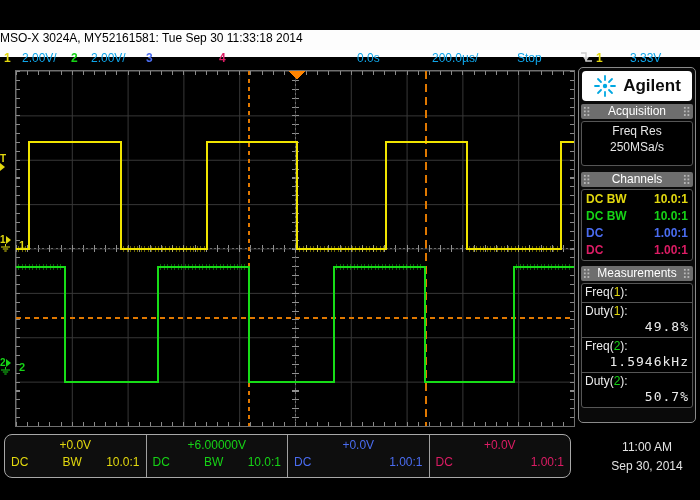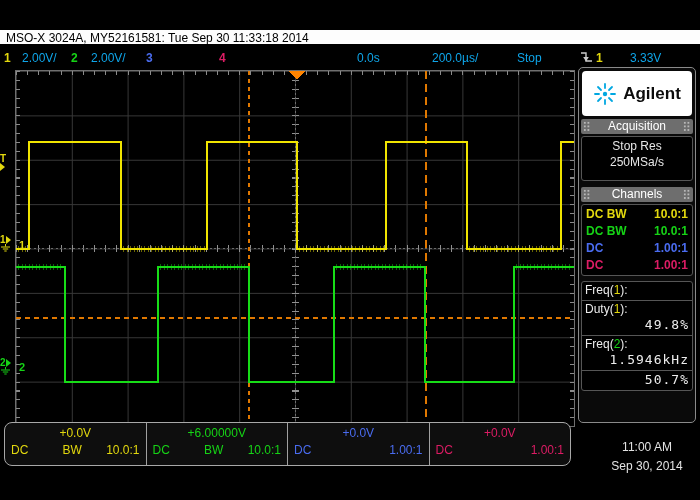--- a/index.html
+++ b/index.html
@@ -3,22 +3,22 @@
 <meta charset="utf-8">
 <style>
   html,body{margin:0;padding:0;}
   body{
     width:700px;height:500px;background:#000;position:relative;overflow:hidden;
     font-family:"Liberation Sans", sans-serif;
     -webkit-font-smoothing:none;
   }
   
   .titlebar{
-    position:absolute;left:0;top:30px;width:700px;height:14px;
-    background:#fdfdfd;color:#000;font-size:12px;line-height:17px;padding-left:6px;box-sizing:border-box;
+    position:absolute;left:0;top:30px;width:700px;height:27px;
+    background:#fdfdfd;color:#000;font-size:12px;line-height:17px;padding-left:0;box-sizing:border-box;
   }
   
   .statusbar{position:absolute;left:0;top:50px;width:700px;height:17px;font-size:12px;line-height:16px;}
   .statusbar span{position:absolute;top:0;white-space:nowrap;}
   .c1{color:#e2d80e;} .c2{color:#16d316;} .c3{color:#4a6cf0;} .c4{color:#dc1c64;}
   .gray{color:#0ea5e9;}
   .trig-glyph{position:absolute;top:1px;}
   
   .plot{
     position:absolute;left:15px;top:70px;width:558px;height:355px;
@@ -58,21 +58,21 @@
   .inplot-label{position:absolute;font-size:11px;font-weight:bold;line-height:10px;}
   
   .lmarker{position:absolute;left:0;width:15px;text-align:left;font-size:10px;font-weight:bold;line-height:8px;}
   .lmarker .tri{display:inline-block;width:0;height:0;border-left:5px solid currentColor;border-top:4px solid transparent;border-bottom:4px solid transparent;vertical-align:middle;}
   
   .sidepanel{
     position:absolute;left:578px;top:67px;width:118px;height:356px;box-sizing:border-box;
     border:1px solid #8a8a8a;border-radius:5px;background:#0a0a0a;padding:2px;overflow:hidden;
   }
   .logo{
-    height:45px;margin:1px;background:#fff;border-radius:4px;
+    height:30px;margin:1px;background:#fff;border-radius:4px;
     display:flex;align-items:center;justify-content:center;gap:6px;
   }
   .logo-text{font-size:17px;font-weight:bold;color:#0c0c0c;letter-spacing:0px;}
   .sechdr{
     position:relative;height:15px;margin:3px 0 0 0;background:#6e6e6e;border-radius:2px;
     color:#fff;font-size:12px;line-height:15px;text-align:center;
   }
   .grip{
     position:absolute;top:2px;bottom:2px;width:8px;
     background-image:radial-gradient(#b8b8b8 1px, transparent 1.4px);
@@ -86,21 +86,21 @@
   .acqbox{height:42px;text-align:center;padding-top:1px;line-height:16px;margin-bottom:6px;}
   .chrow{display:flex;justify-content:space-between;padding:0 4px;height:17px;line-height:17px;font-weight:bold;}
   .chanbox{padding:1px 0;margin-bottom:5px;}
   .measbox{padding:0;}
   .measitem{padding:1px 3px 2px 3px;}
   .measitem + .measitem{border-top:1px solid #565656;}
   .meas-label{display:block;font-size:12px;line-height:15px;color:#ececec;}
   .meas-value{display:block;text-align:right;font-family:"DejaVu Sans Mono", monospace;font-size:13px;line-height:16px;color:#ececec;letter-spacing:1px;}
   
   .bottombar{
-    position:absolute;left:4px;top:422px;width:567px;height:44px;box-sizing:border-box;
+    position:absolute;left:4px;top:434px;width:567px;height:44px;box-sizing:border-box;
     border:1px solid #a8a8a8;border-radius:8px;background:#0e0e0e;display:flex;overflow:hidden;
   }
   .bchan{flex:1;padding:2px 6px;box-sizing:border-box;font-size:12px;}
   .bchan + .bchan{border-left:1px solid #a0a0a0;}
   .bline1{text-align:center;line-height:17px;}
   .bline2{display:flex;justify-content:space-between;line-height:17px;}
   .bline2 .bw{margin-left:10px;flex:1;text-align:center;}
   
   .clock{position:absolute;left:597px;top:438px;width:100px;text-align:center;color:#e3e3e3;font-size:12px;line-height:19px;}
 </style>
@@ -202,21 +202,21 @@
     </svg>
     <span class="logo-text">Agilent</span>
   </div>
 
   <div class="sechdr">
     <div class="grip l"></div>
     <span>Acquisition</span>
     <div class="grip r"></div>
   </div>
   <div class="secbox acqbox">
-    <span>Stop Res</span><br>
+    <span>Freq Res</span><br>
     <span>250MSa/s</span>
   </div>
 
   <div class="sechdr">
     <div class="grip l"></div>
     <span>Channels</span>
     <div class="grip r"></div>
   </div>
   <div class="secbox chanbox">
     <div class="chrow c1">
@@ -230,33 +230,39 @@
     <div class="chrow c3">
       <span>DC</span>
       <span>1.00:1</span>
     </div>
     <div class="chrow c4">
       <span>DC</span>
       <span>1.00:1</span>
     </div>
   </div>
 
+  <div class="sechdr">
+    <div class="grip l"></div>
+    <span>Measurements</span>
+    <div class="grip r"></div>
+  </div>
   <div class="secbox measbox">
     <div class="measitem">
       <span class="meas-label"><span>Freq(</span><span class="c1">1</span><span>):</span></span>
     </div>
     <div class="measitem">
       <span class="meas-label"><span>Duty(</span><span class="c1">1</span><span>):</span></span>
       <span class="meas-value">49.8%</span>
     </div>
     <div class="measitem">
       <span class="meas-label"><span>Freq(</span><span class="c2">2</span><span>):</span></span>
       <span class="meas-value">1.5946kHz</span>
     </div>
     <div class="measitem">
+      <span class="meas-label"><span>Duty(</span><span class="c2">2</span><span>):</span></span>
       <span class="meas-value">50.7%</span>
     </div>
   </div>
 </div>
 
 <div class="bottombar">
   <div class="bchan c1">
     <div class="bline1">+0.0V</div>
     <div class="bline2">
       <span>DC</span>

